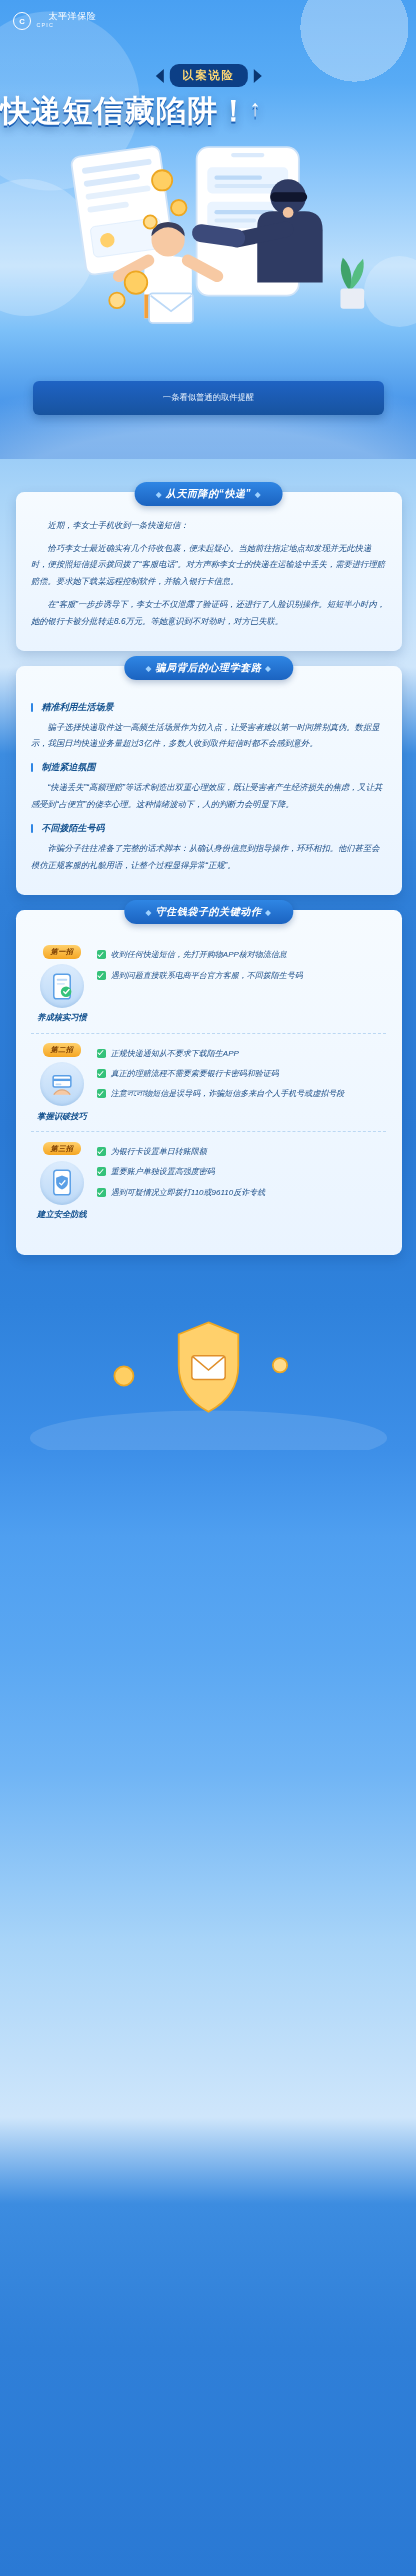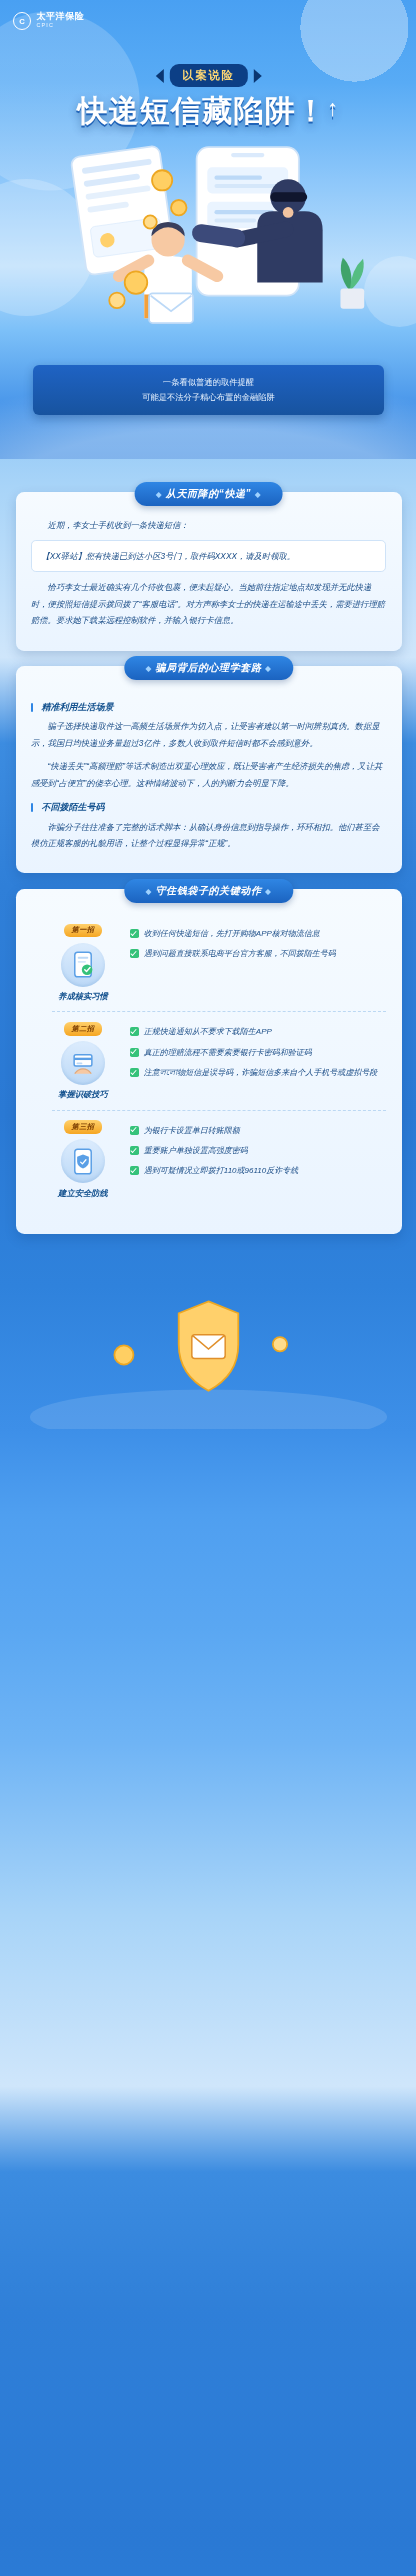--- a/index.html
+++ b/index.html
@@ -35,41 +35,41 @@
   .logo {
     position:absolute; top:12px; left:13px;
     display:flex; align-items:center; gap:5.4px;
     color:#fff;
   }
   .logo-mark {
     width:18px;height:18px;border-radius:50%;
     border:1.2px solid #fff;display:flex;align-items:center;justify-content:center;
     font-size:7.7px;font-weight:bold;
   }
-  .logo-text .l1{font-size:9px;font-weight:bold;letter-spacing:0.6px;line-height:9.5px;}
+  .logo-text .l1{font-size:9px;font-weight:normal;letter-spacing:0.6px;line-height:9.5px;margin-left:12px;}
   .logo-text .l2{font-size:5.4px;letter-spacing:1.2px;opacity:.92;line-height:7.7px;}
 
   .ribbon {
     position:absolute; top:64px; left:50%; transform:translateX(-50%);
     display:flex;align-items:center;gap:6px;
   }
   .ribbon-tag {
     background:#0c3f86; color:#ffd873;
     font-size:11.3px; font-weight:bold; letter-spacing:1.8px;
     padding:4.2px 13px; border-radius:9px;
     position:relative;
   }
   .ribbon-wing{
     width:0;height:0;border-style:solid;
   }
   .ribbon-wing.l{border-width:7.1px 8.3px 7.1px 0;border-color:transparent #0a3672 transparent transparent;}
   .ribbon-wing.r{border-width:7.1px 0 7.1px 8.3px;border-color:transparent transparent transparent #0a3672;}
 
   .hero-title {
-    position:absolute; top:91px; left:0; right:0; text-align:center;
+    position:absolute; top:91px; left:0; right:0; 
     font-size:30px; font-weight:bold; letter-spacing:1.2px;
     color:#fff;
     text-shadow:0 2.4px 0 #1f63b8, 0 4.2px 8.3px rgba(10,50,110,.45);
   }
   .hero-title .arrow{ font-size:22.6px; vertical-align:4.8px; }
 
   .hero-art { position:absolute; left:0; right:0; top:134px; height:214px; }
 
   .hero-caption {
     position:absolute; left:33px; right:33px; bottom:44px;
@@ -114,23 +114,22 @@
     display:flex; align-items:center; gap:8px;
     font-size:9px; font-weight:bold; color:#14528f;
     margin:9.5px 0 4.8px;
   }
   .sub-head .bar{ width:2.4px; height:9px; background:#2f86e4; border-radius:1.2px; }
   .sub-head:first-child{ margin-top:0; }
 
   
   .steps-card{ padding-bottom:26px; }
   .step{
-    display:flex; gap:16px; align-items:flex-start;
+    display:flex; gap:4px; align-items:flex-start;
     padding:9.5px 0;
-    margin-left:21px;
   }
   .step + .step{ border-top:0.6px dashed #bcd8f3; }
   .step-left{ width:62px; flex:0 0 62px; text-align:center; }
   .step-badge{
     display:inline-block;
     background:linear-gradient(180deg,#ffd06b 0%,#f5a623 100%);
     color:#7a3c00; font-size:7.1px; font-weight:bold;
     padding:1.8px 7.1px; border-radius:6px; letter-spacing:0.6px;
   }
   .step-illu{
@@ -245,45 +244,48 @@
         <g transform="translate(560,196)">
           <path d="M26 66 Q6 38 16 12 Q34 28 30 66Z" fill="#3fa36b"></path>
           <path d="M30 66 Q56 42 50 14 Q30 32 28 66Z" fill="#55bd82"></path>
           <rect x="12" y="64" width="40" height="34" rx="5" fill="#e9edf5"></rect>
         </g>
       </svg>
     </div>
 
     <div class="hero-caption">
       <div>一条看似普通的取件提醒</div>
-      <div>可能是不法分子精心布置的金融陷阱</div>
     </div>
   </div>
 
   <div class="card" style="margin-top:33px;">
     <div class="card-title">
       <span class="deco">◆</span><span>从天而降的“快递”</span><span class="deco">◆</span>
     </div>
 
     <p class="para">近期，李女士手机收到一条快递短信：</p>
-    <div class="quote-box">【XX驿站】您有快递已到达小区3号门，取件码XXXX，请及时领取。</div>
     <p class="para">恰巧李女士最近确实有几个待收包裹，便未起疑心。当她前往指定地点却发现并无此快递时，便按照短信提示拨回拨了“客服电话”。对方声称李女士的快递在运输途中丢失，需要进行理赔赔偿。要求她下载某远程控制软件，并输入银行卡信息。</p>
+    <p class="para">在“客服”一步步诱导下，李女士不仅泄露了验证码，还进行了人脸识别操作。短短半小时内，她的银行卡被分批转走8.6万元。等她意识到不对劲时，对方已失联。</p>
   </div>
 
   <div class="card">
     <div class="card-title">
       <span class="deco">◆</span><span>骗局背后的心理学套路</span><span class="deco">◆</span>
     </div>
 
     <div class="sub-head">
       <span class="bar"></span>
       <span>精准利用生活场景</span>
     </div>
     <p class="para">骗子选择快递取件这一高频生活场景作为切入点，让受害者难以第一时间辨别真伪。数据显示，我国日均快递业务量超过3亿件，多数人收到取件短信时都不会感到意外。</p>
 
+    <div class="sub-head">
+      <span class="bar"></span>
+      <span>制造紧迫氛围</span>
+    </div>
     <p class="para">“快递丢失”“高额理赔”等话术制造出双重心理效应，既让受害者产生经济损失的焦虑，又让其感受到“占便宜”的侥幸心理。这种情绪波动下，人的判断力会明显下降。</p>
 
     <div class="sub-head">
       <span class="bar"></span>
       <span>不回拨陌生号码</span>
     </div>
     <p class="para">诈骗分子往往准备了完整的话术脚本：从确认身份信息到指导操作，环环相扣。他们甚至会模仿正规客服的礼貌用语，让整个过程显得异常“正规”。</p>
   </div>
 
   <div class="card steps-card">

